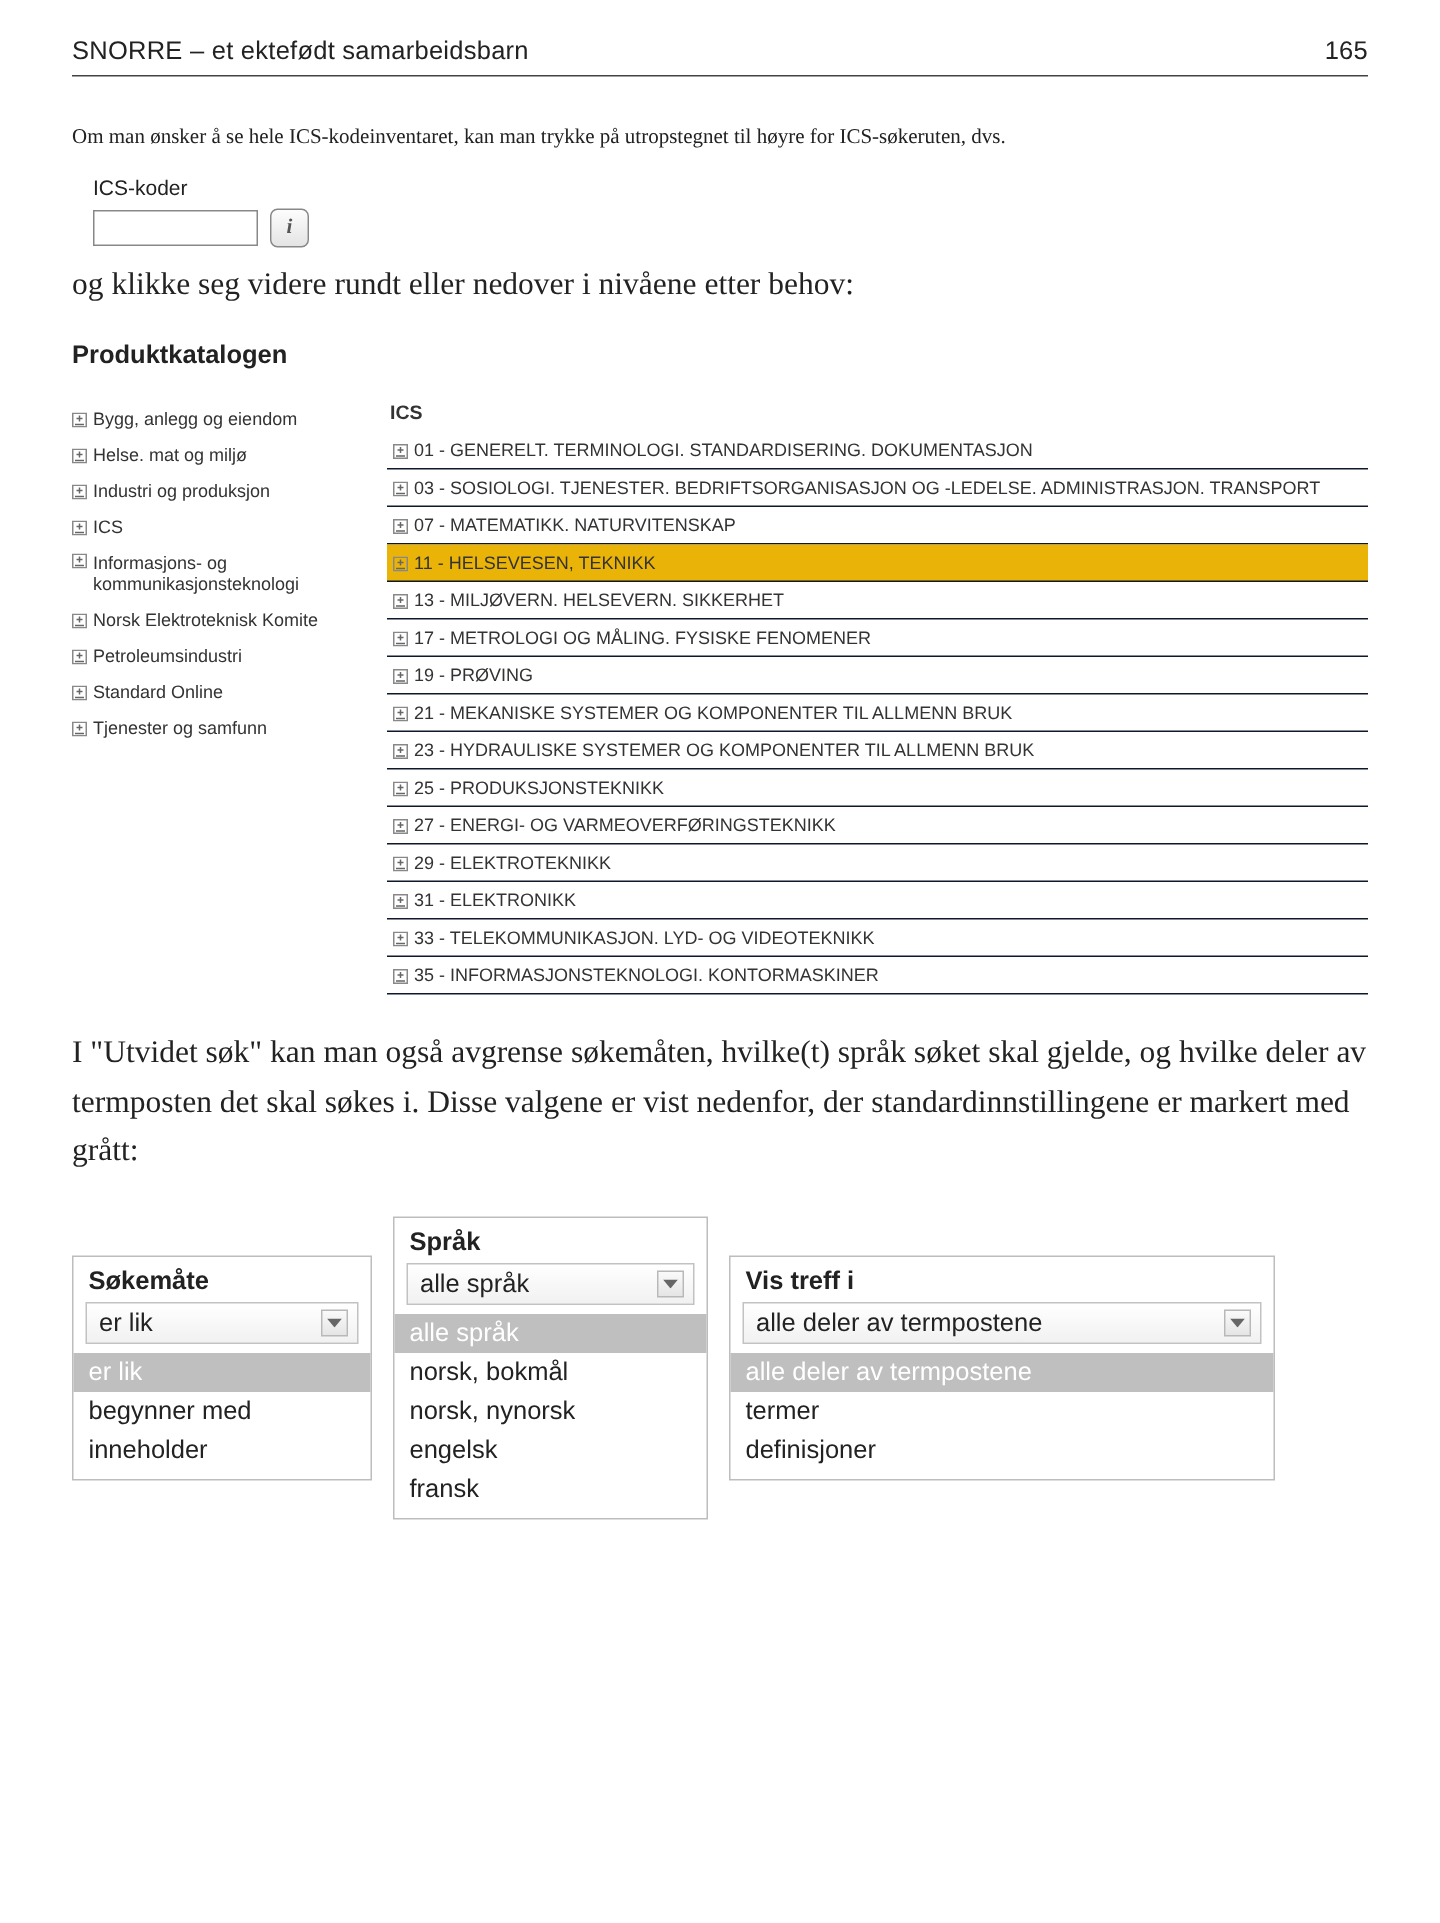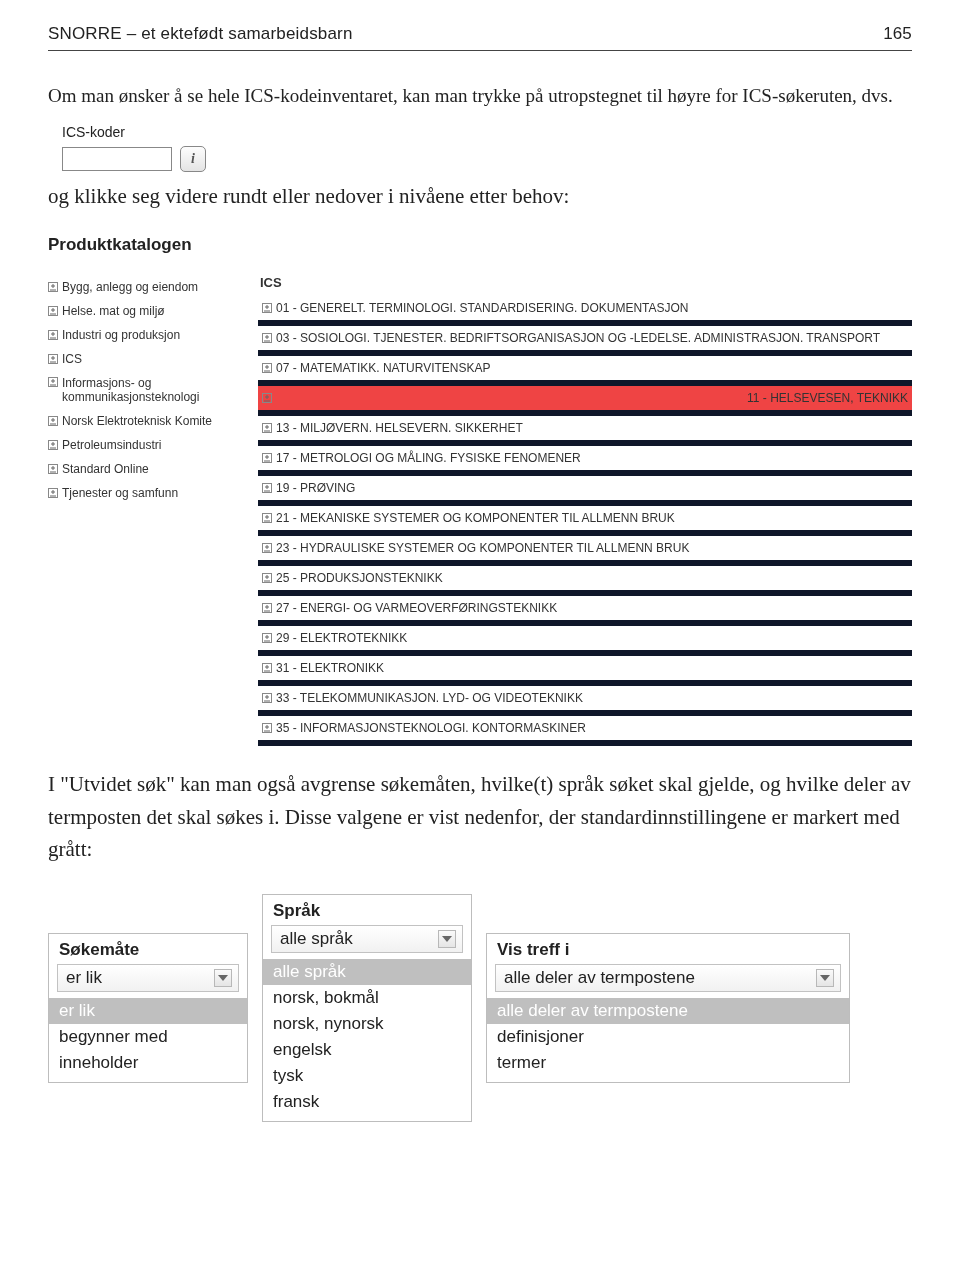--- a/index.html
+++ b/index.html
@@ -13,21 +13,21 @@
   .page-header {
     display: flex;
     justify-content: space-between;
     border-bottom: 1px solid #444;
     padding-bottom: 6px;
     font-size: 17px;
     font-family: Verdana, Arial, sans-serif;
     letter-spacing: 0.01em;
   }
   .body-p {
-    font-size: 19px;
+    font-size: 14px;
     line-height: 1.55;
     margin-top: 30px;
     margin-bottom: 14px;
   }
   .body-p-2 {
     font-size: 21px;
     line-height: 1.55;
     margin-bottom: 22px;
   }
   .body-p-3 {
@@ -72,24 +72,24 @@
     padding: 5px 0;
     cursor: pointer;
   }
   .sidebar-item.multi { align-items: flex-start; }
   .pk-main { flex: 1; }
   .ics-head {
     font-weight: bold; font-size: 13px; margin-bottom: 6px; padding-left: 2px;
   }
   .ics-row {
     display: flex; align-items: center; gap: 4px;
-    padding: 5px 4px; border-bottom: 6px solid #0f172a;
+    padding: 5px 4px; border-bottom: 1px solid #0f172a;
     cursor: pointer;
   }
-  .ics-row.hl { background: #ef4444; justify-content: space-between; }
+  .ics-row.hl { background: #eab308; }
   .expand-icon {
     width: 10px; height: 10px; position: relative; flex-shrink: 0; margin-top: 1px;
   }
   .expand-icon svg { display: block; }
 
   .controls-row { display: flex; gap: 14px; align-items: center; }
   .ctl-card {
     border: 1px solid #bdbdbd;
     font-family: Arial, Helvetica, sans-serif;
     background: #fff;
@@ -400,36 +400,35 @@
               <path d="M0 0 L5 6 L10 0 Z" fill="#666"></path>
             </svg>
         </span>
       </div>
     </div>
     <div class="opt-list" id="opts-sprak">
         <div class="opt sel">alle språk</div>
         <div class="opt">norsk, bokmål</div>
         <div class="opt">norsk, nynorsk</div>
         <div class="opt">engelsk</div>
-        <div class="opt">tysk</div>
         <div class="opt">fransk</div>
       </div>
   </div>
 
   <div class="ctl-card ctl-3">
     <div class="ctl-title">Vis treff i</div>
     <div class="ctl-select-row">
       <div class="fake-select">
         <span>alle deler av termpostene</span>
         <span class="dd-btn">
           <svg width="10" height="6" viewBox="0 0 10 6">
               <path d="M0 0 L5 6 L10 0 Z" fill="#666"></path>
             </svg>
         </span>
       </div>
     </div>
     <div class="opt-list" id="opts-vis">
         <div class="opt sel">alle deler av termpostene</div>
+        <div class="opt">termer</div>
         <div class="opt">definisjoner</div>
-        <div class="opt">termer</div>
       </div>
   </div>
 </div>
 
 </body></html>

